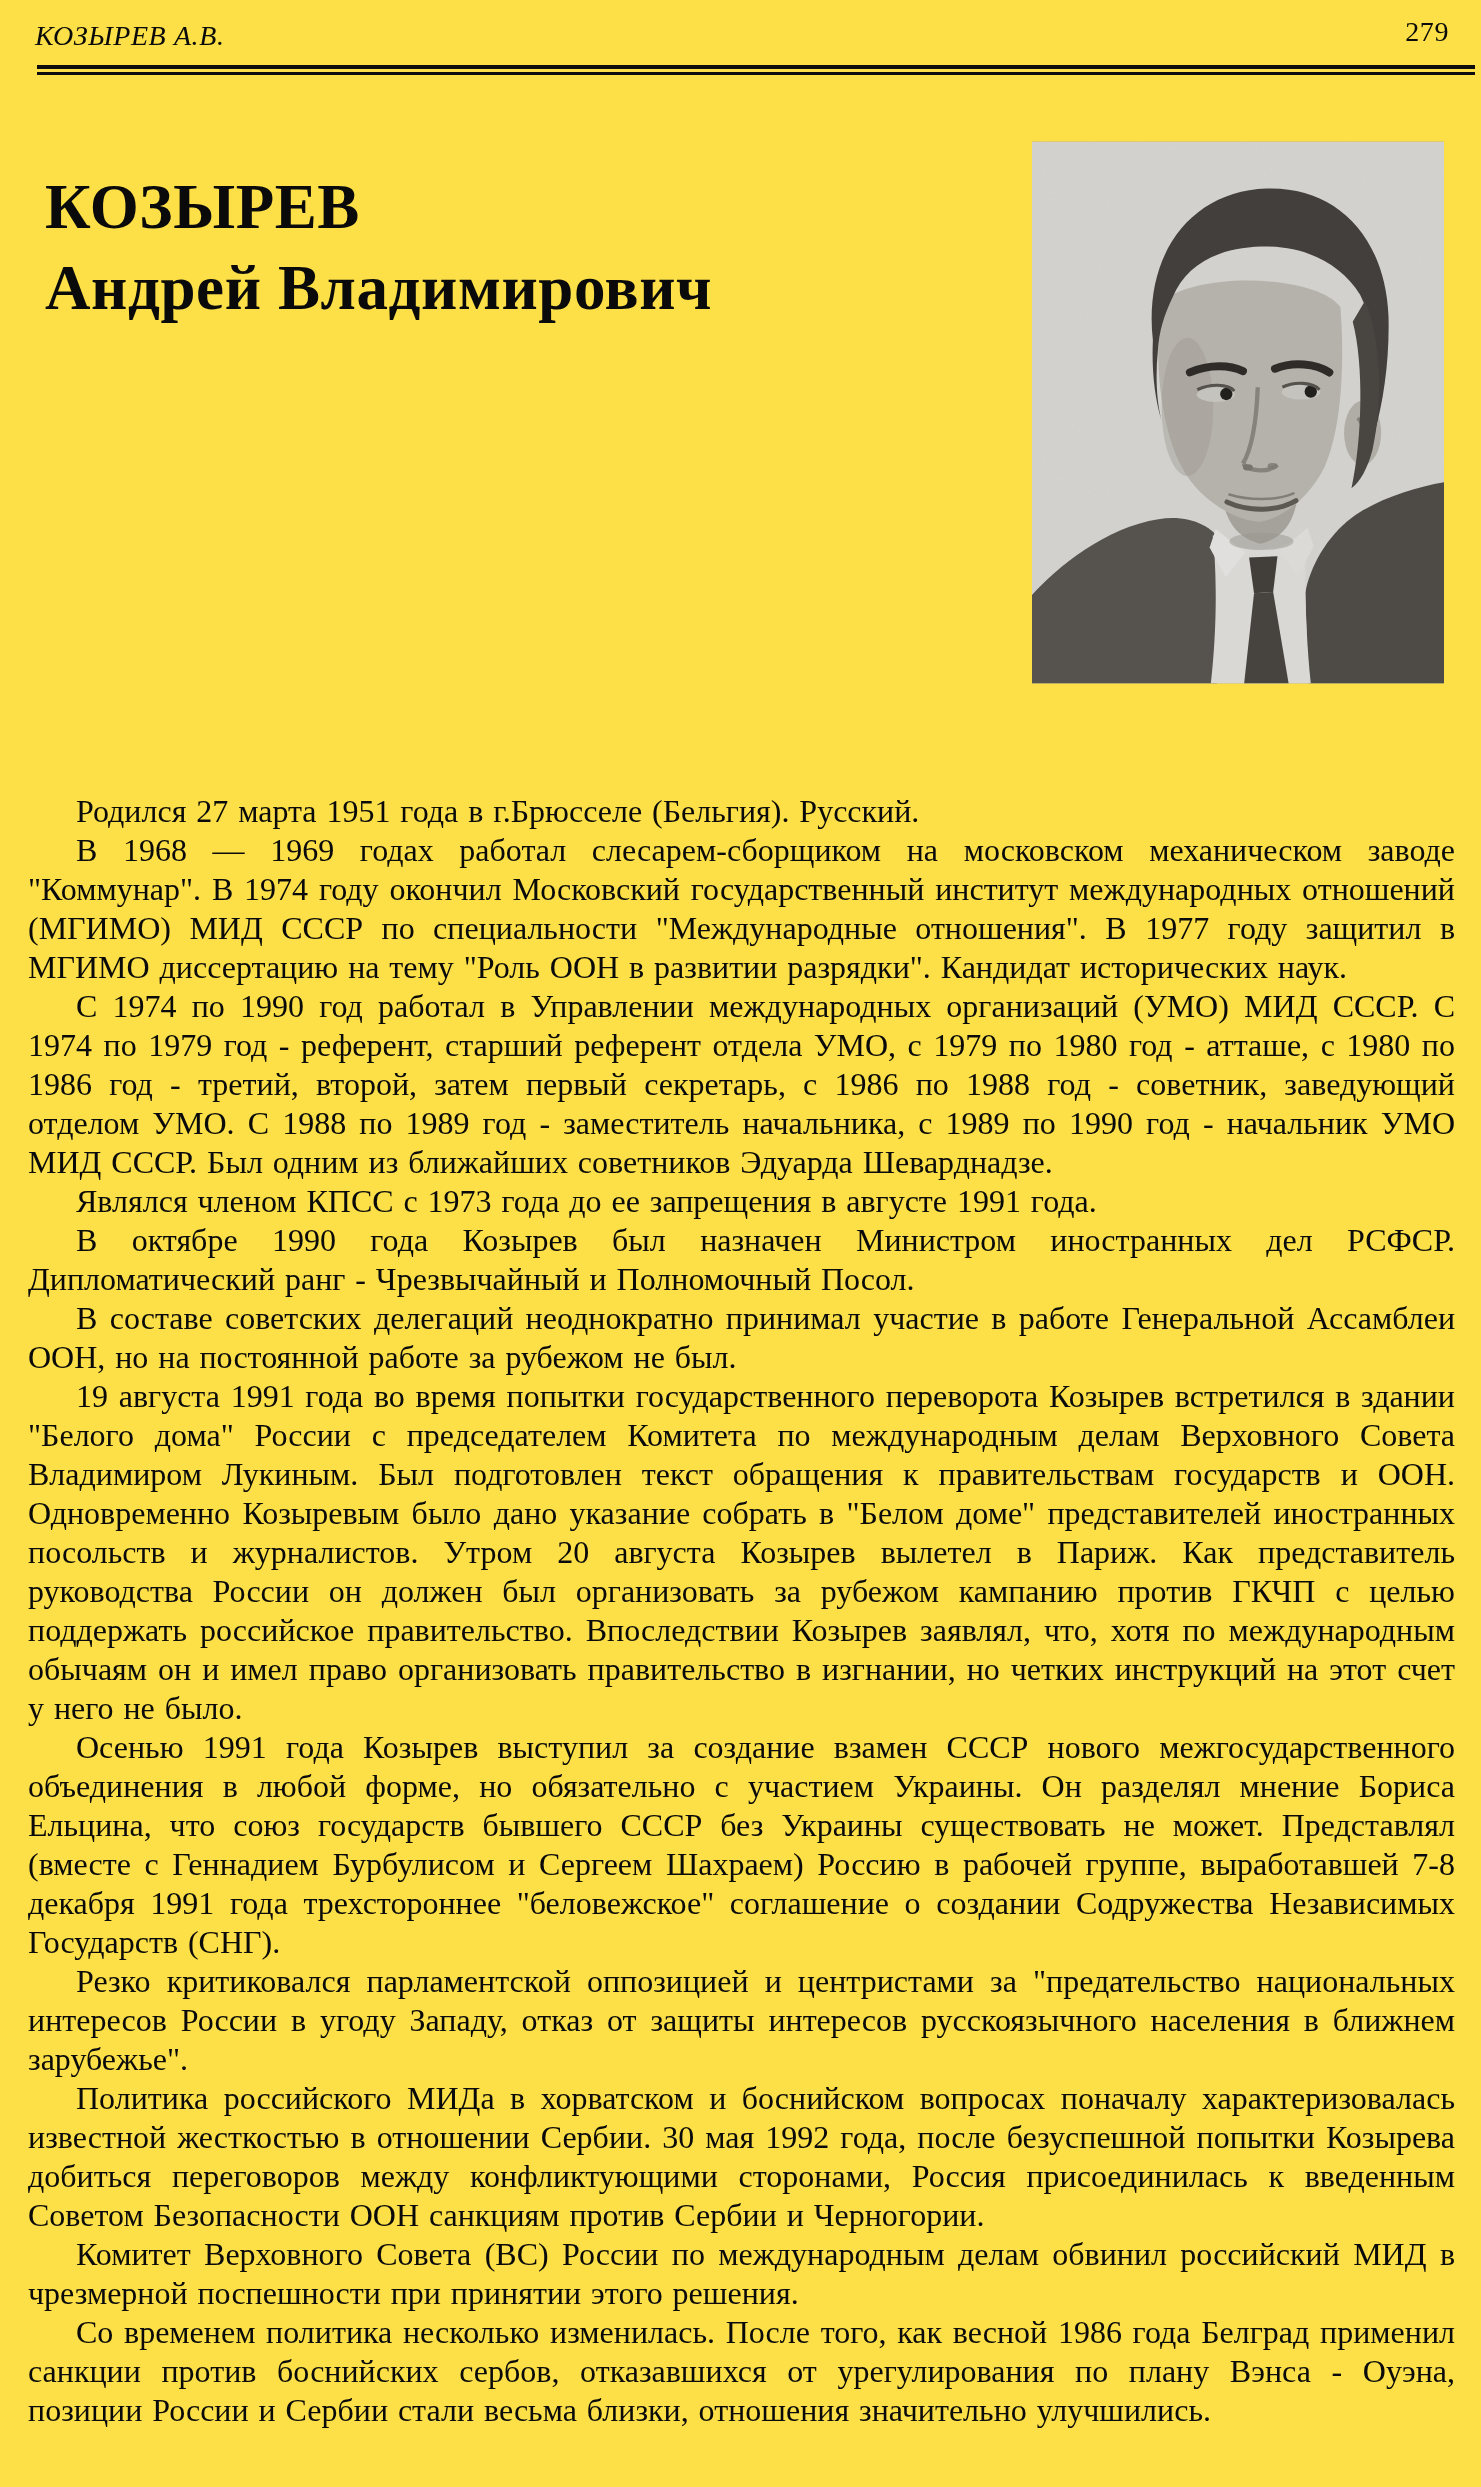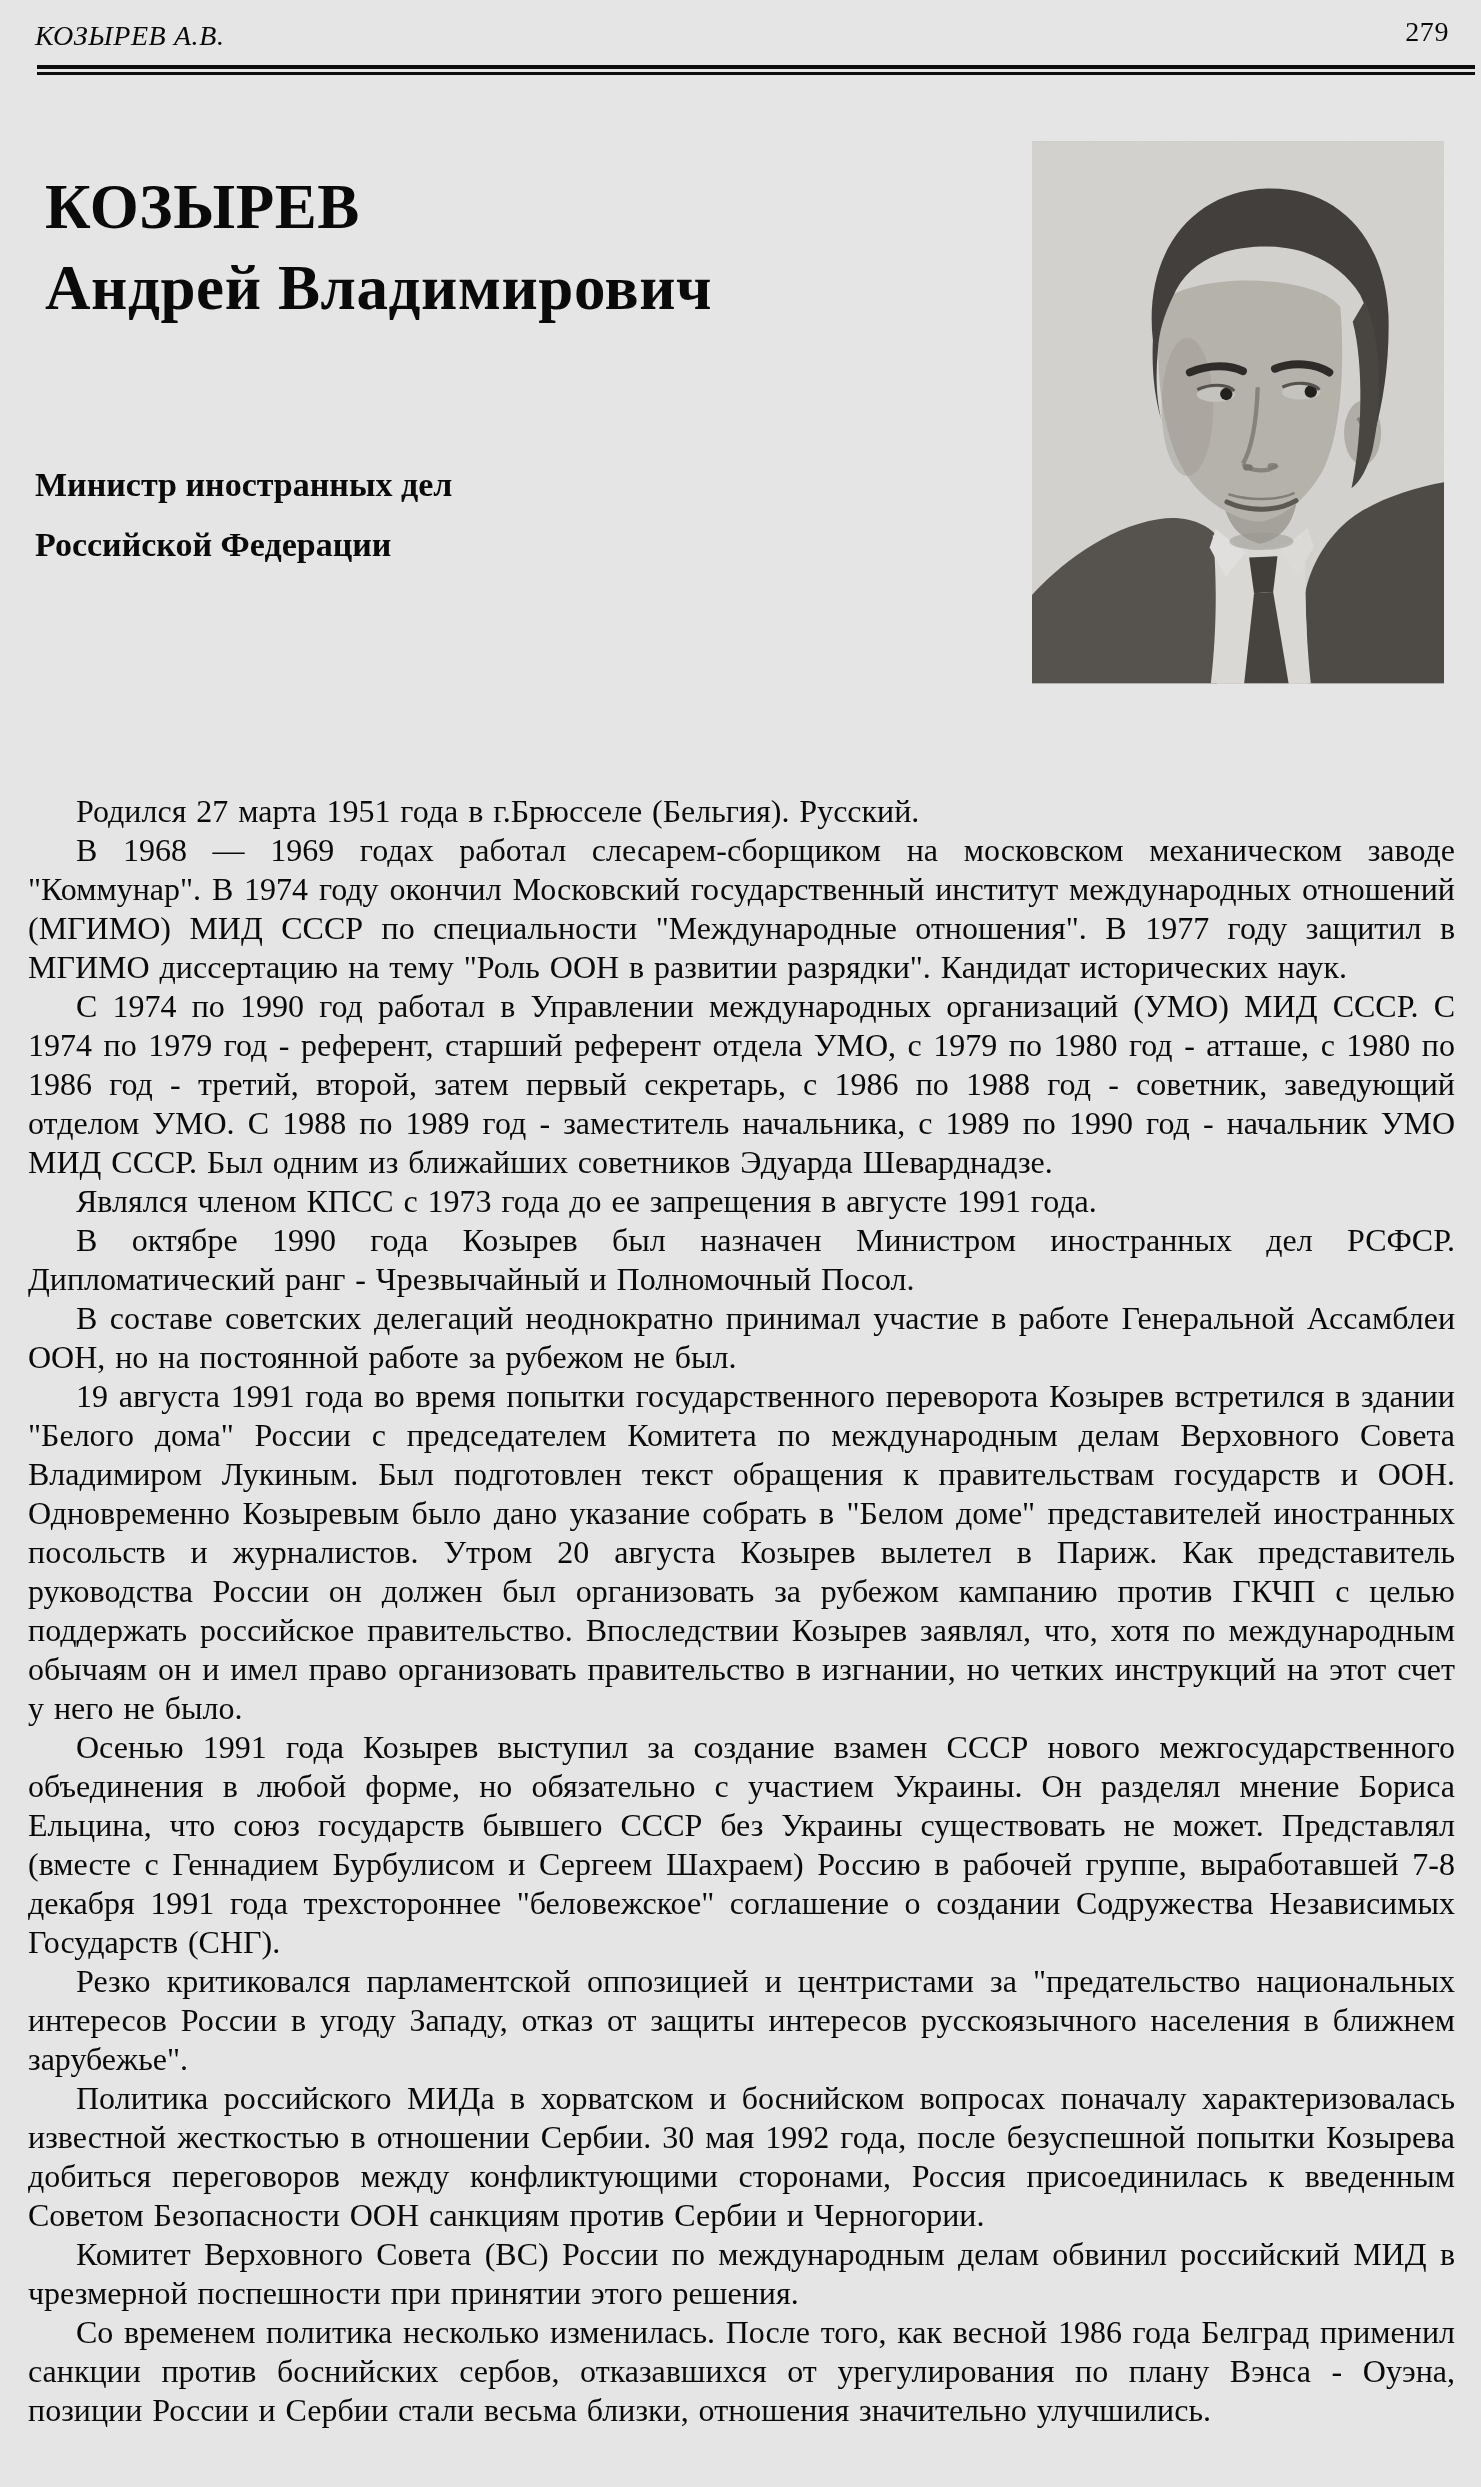--- a/index.html
+++ b/index.html
@@ -1,20 +1,20 @@
 <!DOCTYPE html>
 <html lang="ru" style="font-size:10px"><head>
 <meta charset="utf-8">
 <style>
   html, body { margin: 0; padding: 0; background: #ffffff; }
   .page {
     position: relative;
     width: 1481px;
     height: 2487px;
-    background: #e5e5e5;
+    background: #fde047;
     color: #0a0a0a;
     font-family: "Liberation Serif", "DejaVu Serif", serif;
     overflow: hidden;
   }
   .running-header {
     position: absolute;
     left: 35px;
     top: 20px;
     font-style: italic;
     font-size: 28px;
@@ -85,24 +85,20 @@
 
   <div class="running-header">КОЗЫРЕВ А.В.</div>
   <div class="page-number">279</div>
   <div class="double-rule"></div>
 
   <h1 class="name-block" style="margin:10px;">
     <div>КОЗЫРЕВ</div>
     <div>Андрей Владимирович</div>
   </h1>
 
-  <div class="position-block">
-    <div>Министр иностранных дел</div>
-    <div>Российской Федерации</div>
-  </div>
 
   <div class="photo-frame" role="img" aria-label="Черно-белый портрет мужчины в тёмном костюме, белой рубашке и галстуке">
     <svg viewBox="0 0 668 878" xmlns="http://www.w3.org/2000/svg">
       <defs>
         <filter id="grain" x="0" y="0" width="100%" height="100%">
           <feTurbulence type="fractalNoise" baseFrequency="0.55" numOctaves="2" stitchTiles="stitch" result="n"></feTurbulence>
           <feColorMatrix in="n" type="matrix" values="0 0 0 0 0.1  0 0 0 0 0.1  0 0 0 0 0.1  0.9 0.9 0.9 0 0"></feColorMatrix>
         </filter>
       </defs>
 

